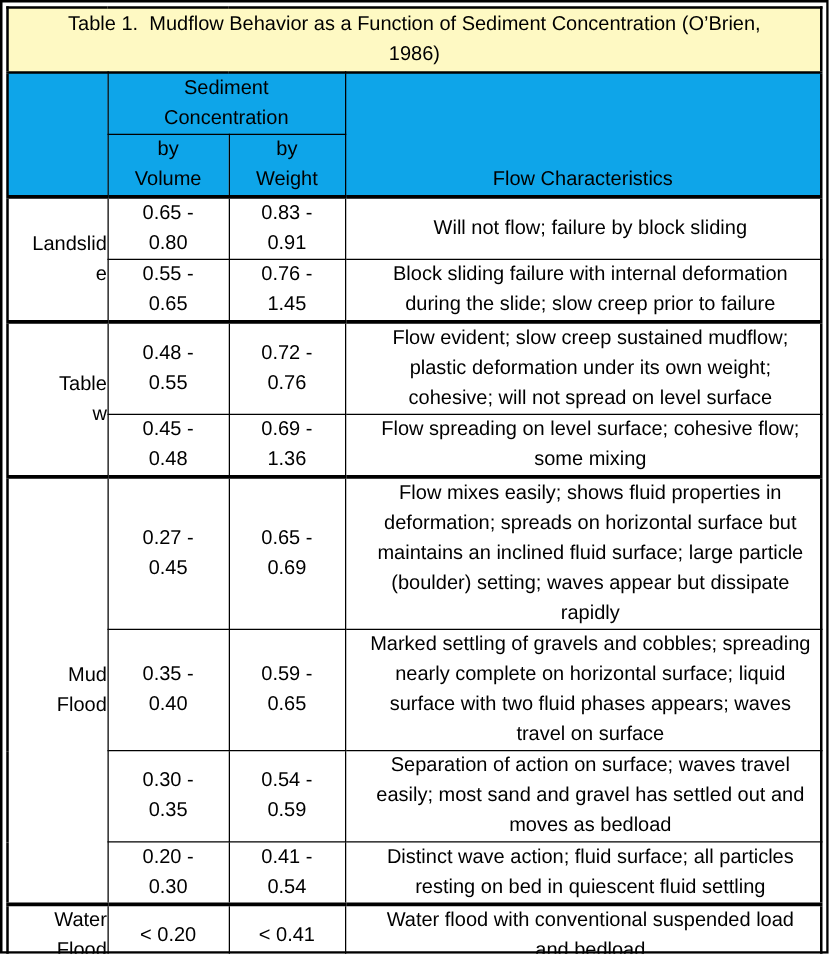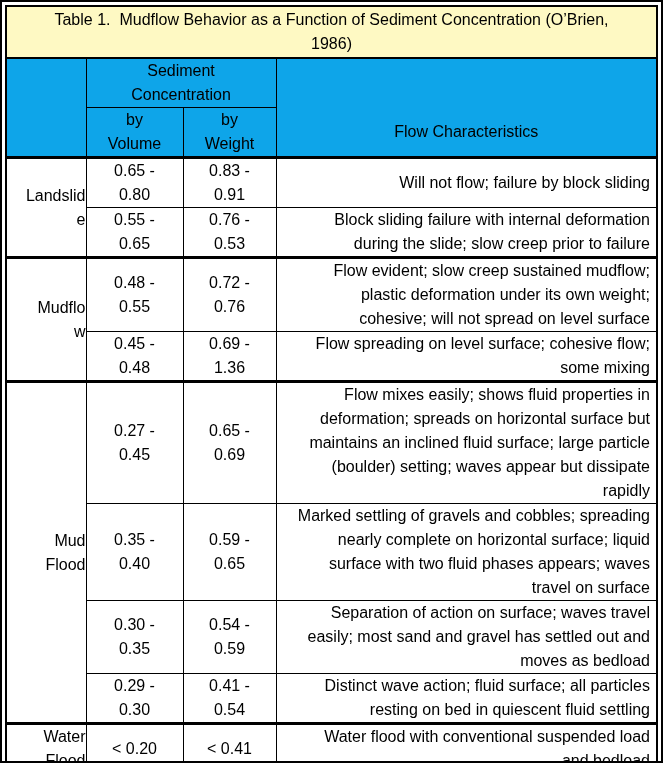--- a/index.html
+++ b/index.html
@@ -40,26 +40,26 @@
     border-bottom: 2px solid #000;
     padding: 1px 4px;
   }
   
   tr.hdr td {
     background: #0ea5e9;
     text-align: center;
   }
   td.hdr-chars {
     vertical-align: bottom;
-    padding-bottom: 12px;
+    padding-bottom: 0;
   }
   
   td.type-cell  { text-align: right; }
   td.num-cell   { text-align: center; margin-top: 36px; }
-  td.chars-cell { text-align: right; padding: 0 6px 0 18px; }
+  td.chars-cell { text-align: center; padding: 0 6px 0 18px; }
   
   tr.group-start td { border-top: 3px solid #000; }
 </style>
 </head>
 <body>
 
 <div class="page">
   <table class="mudflow">
     <colgroup>
       <col class="c-type">
@@ -93,26 +93,26 @@
         <td class="num-cell">0.65 -
 0.80</td>
         <td class="num-cell">0.83 -
 0.91</td>
         <td class="chars-cell">Will not flow; failure by block sliding</td>
       </tr>
       <tr>
         <td class="num-cell">0.55 -
 0.65</td>
         <td class="num-cell">0.76 -
-0.53</td>
+1.45</td>
         <td class="chars-cell">Block sliding failure with internal deformation during the slide; slow creep prior to failure</td>
       </tr>
 
       <tr class="group-start">
-        <td rowspan="2" class="type-cell">Mudflo
+        <td rowspan="2" class="type-cell">Table
 w</td>
         <td class="num-cell">0.48 -
 0.55</td>
         <td class="num-cell">0.72 -
 0.76</td>
         <td class="chars-cell">Flow evident; slow creep sustained mudflow; plastic deformation under its own weight; cohesive; will not spread on level surface</td>
       </tr>
       <tr>
         <td class="num-cell">0.45 -
 0.48</td>
@@ -138,21 +138,21 @@
         <td class="chars-cell">Marked settling of gravels and cobbles; spreading nearly complete on horizontal surface; liquid surface with two fluid phases appears; waves travel on surface</td>
       </tr>
       <tr>
         <td class="num-cell">0.30 -
 0.35</td>
         <td class="num-cell">0.54 -
 0.59</td>
         <td class="chars-cell">Separation of action on surface; waves travel easily; most sand and gravel has settled out and moves as bedload</td>
       </tr>
       <tr>
-        <td class="num-cell">0.29 -
+        <td class="num-cell">0.20 -
 0.30</td>
         <td class="num-cell">0.41 -
 0.54</td>
         <td class="chars-cell">Distinct wave action; fluid surface; all particles resting on bed in quiescent fluid settling</td>
       </tr>
 
       <tr class="group-start">
         <td class="type-cell">Water
 Flood</td>
         <td class="num-cell">&lt; 0.20</td>

